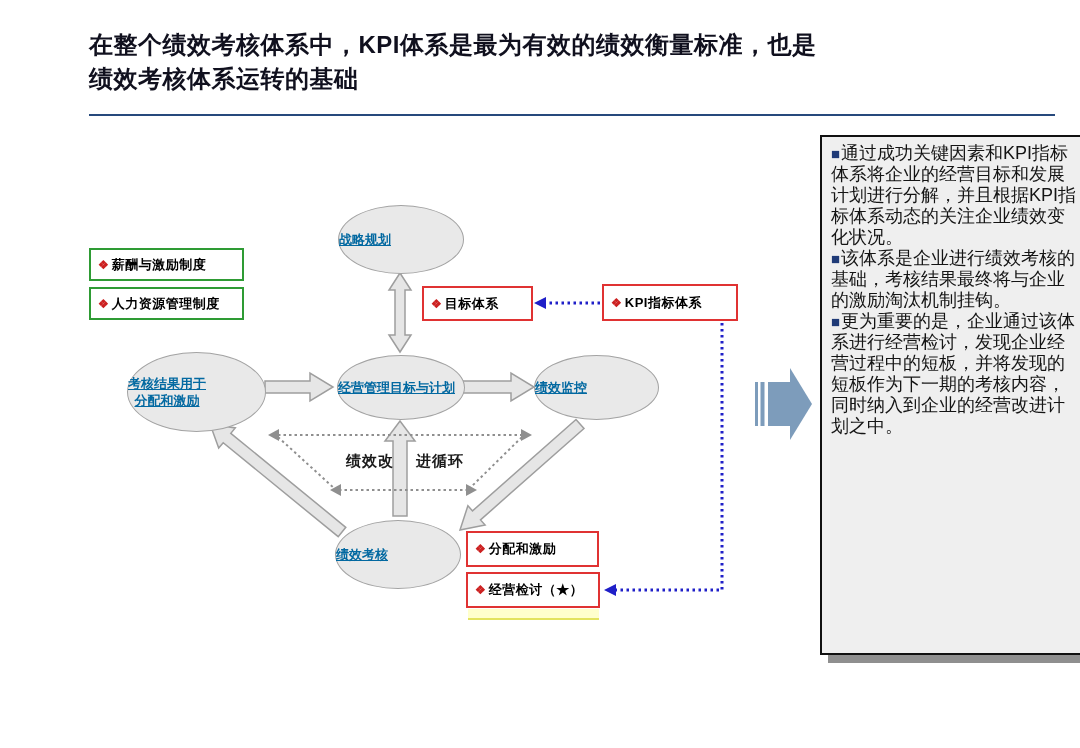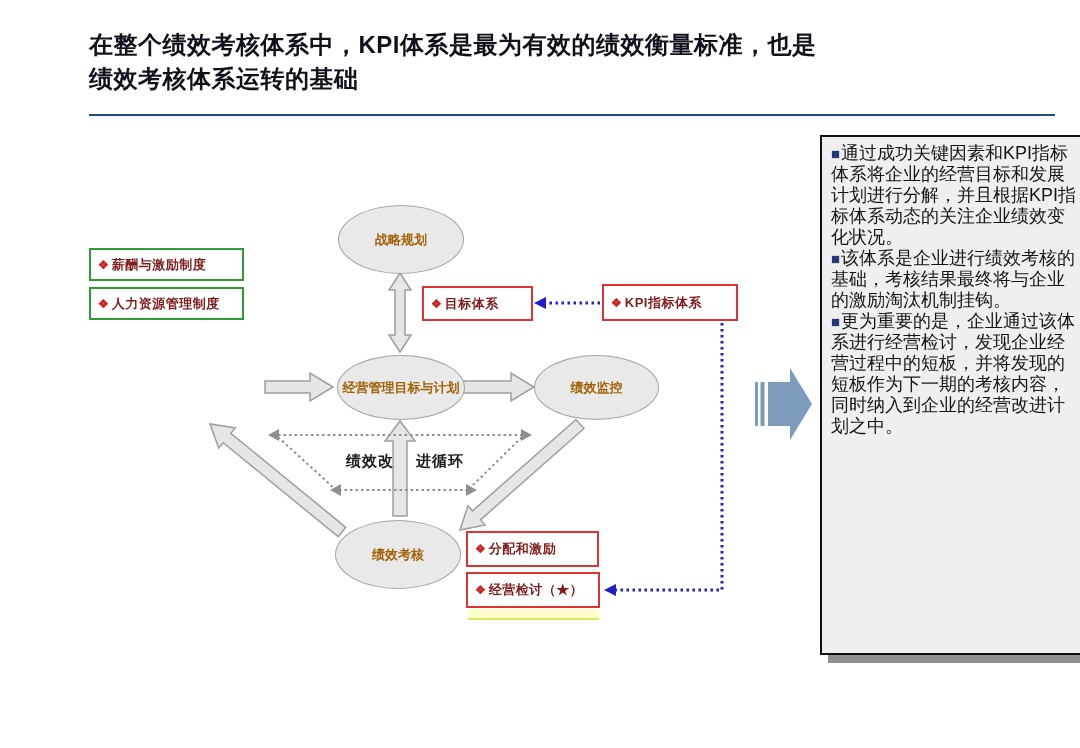--- a/index.html
+++ b/index.html
@@ -10,30 +10,30 @@
   
   .title{left:57px;top:28px;width:950px;font-size:24px;font-weight:bold;color:#10101e;
          line-height:34px;white-space:pre-line;letter-spacing:0.5px;}
   .rule{left:57px;top:114px;width:966px;height:2px;background:#26497c;}
 
   
   svg.layer{position:absolute;left:0;top:0;z-index:1;}
 
   
   .ellipse{z-index:2;border-radius:50%;background:#e9e9e9;border:1.5px solid #a3a3a3;
-           display:flex;align-items:center;justify-content:center;text-align:center;
-           font-size:13px;font-weight:bold;color:#a16207;white-space:pre-line;line-height:17px;}
+           display:flex;align-items:center;text-align:center;
+           font-size:13px;font-weight:bold;color:#0369a1;white-space:pre-line;line-height:17px;text-decoration:underline;}
 
   
   .lblbox{z-index:2;background:#ffffff;display:flex;align-items:center;padding-left:7px;
           font-size:13px;font-weight:bold;box-sizing:border-box;}
   .green{border:2px solid #2e9b34;}
   .red{border:2px solid #e03232;}
   .marker{color:#cc2020;margin-right:3px;font-size:12px;}
-  .boxtext{color:#7f1d1d;letter-spacing:0.5px;}
+  .boxtext{color:#000000;letter-spacing:0.5px;}
 
   
   .cycle{z-index:2;font-size:15px;font-weight:bold;color:#1a1a1a;letter-spacing:1px;}
 
   
   .ystrip{z-index:2;left:436px;top:609px;width:131px;height:9px;background:#ffffcc;
           border-bottom:2px solid #e3e35e;}
 
   
   .panel{z-index:2;left:788px;top:135px;width:268px;height:520px;background:#efefef;
@@ -110,20 +110,24 @@
       <rect x="723" y="382" width="3" height="44"></rect>
       <rect x="728.5" y="382" width="4" height="44"></rect>
       <rect x="736" y="382" width="22" height="44"></rect>
       <polygon points="758,368 780,404 758,440"></polygon>
     </g>
   </svg>
 
   <div class="abs ellipse" style="left:306px;top:205px;width:124px;height:67px;">
     <span>战略规划</span>
   </div>
+  <div class="abs ellipse" style="left:95px;top:352px;width:137px;height:78px;">
+    <span>考核结果用于
+分配和激励</span>
+  </div>
   <div class="abs ellipse" style="left:305px;top:355px;width:126px;height:63px;">
     <span>经营管理目标与计划</span>
   </div>
   <div class="abs ellipse" style="left:502px;top:355px;width:123px;height:63px;">
     <span>绩效监控</span>
   </div>
   <div class="abs ellipse" style="left:303px;top:520px;width:124px;height:67px;">
     <span>绩效考核</span>
   </div>
 

